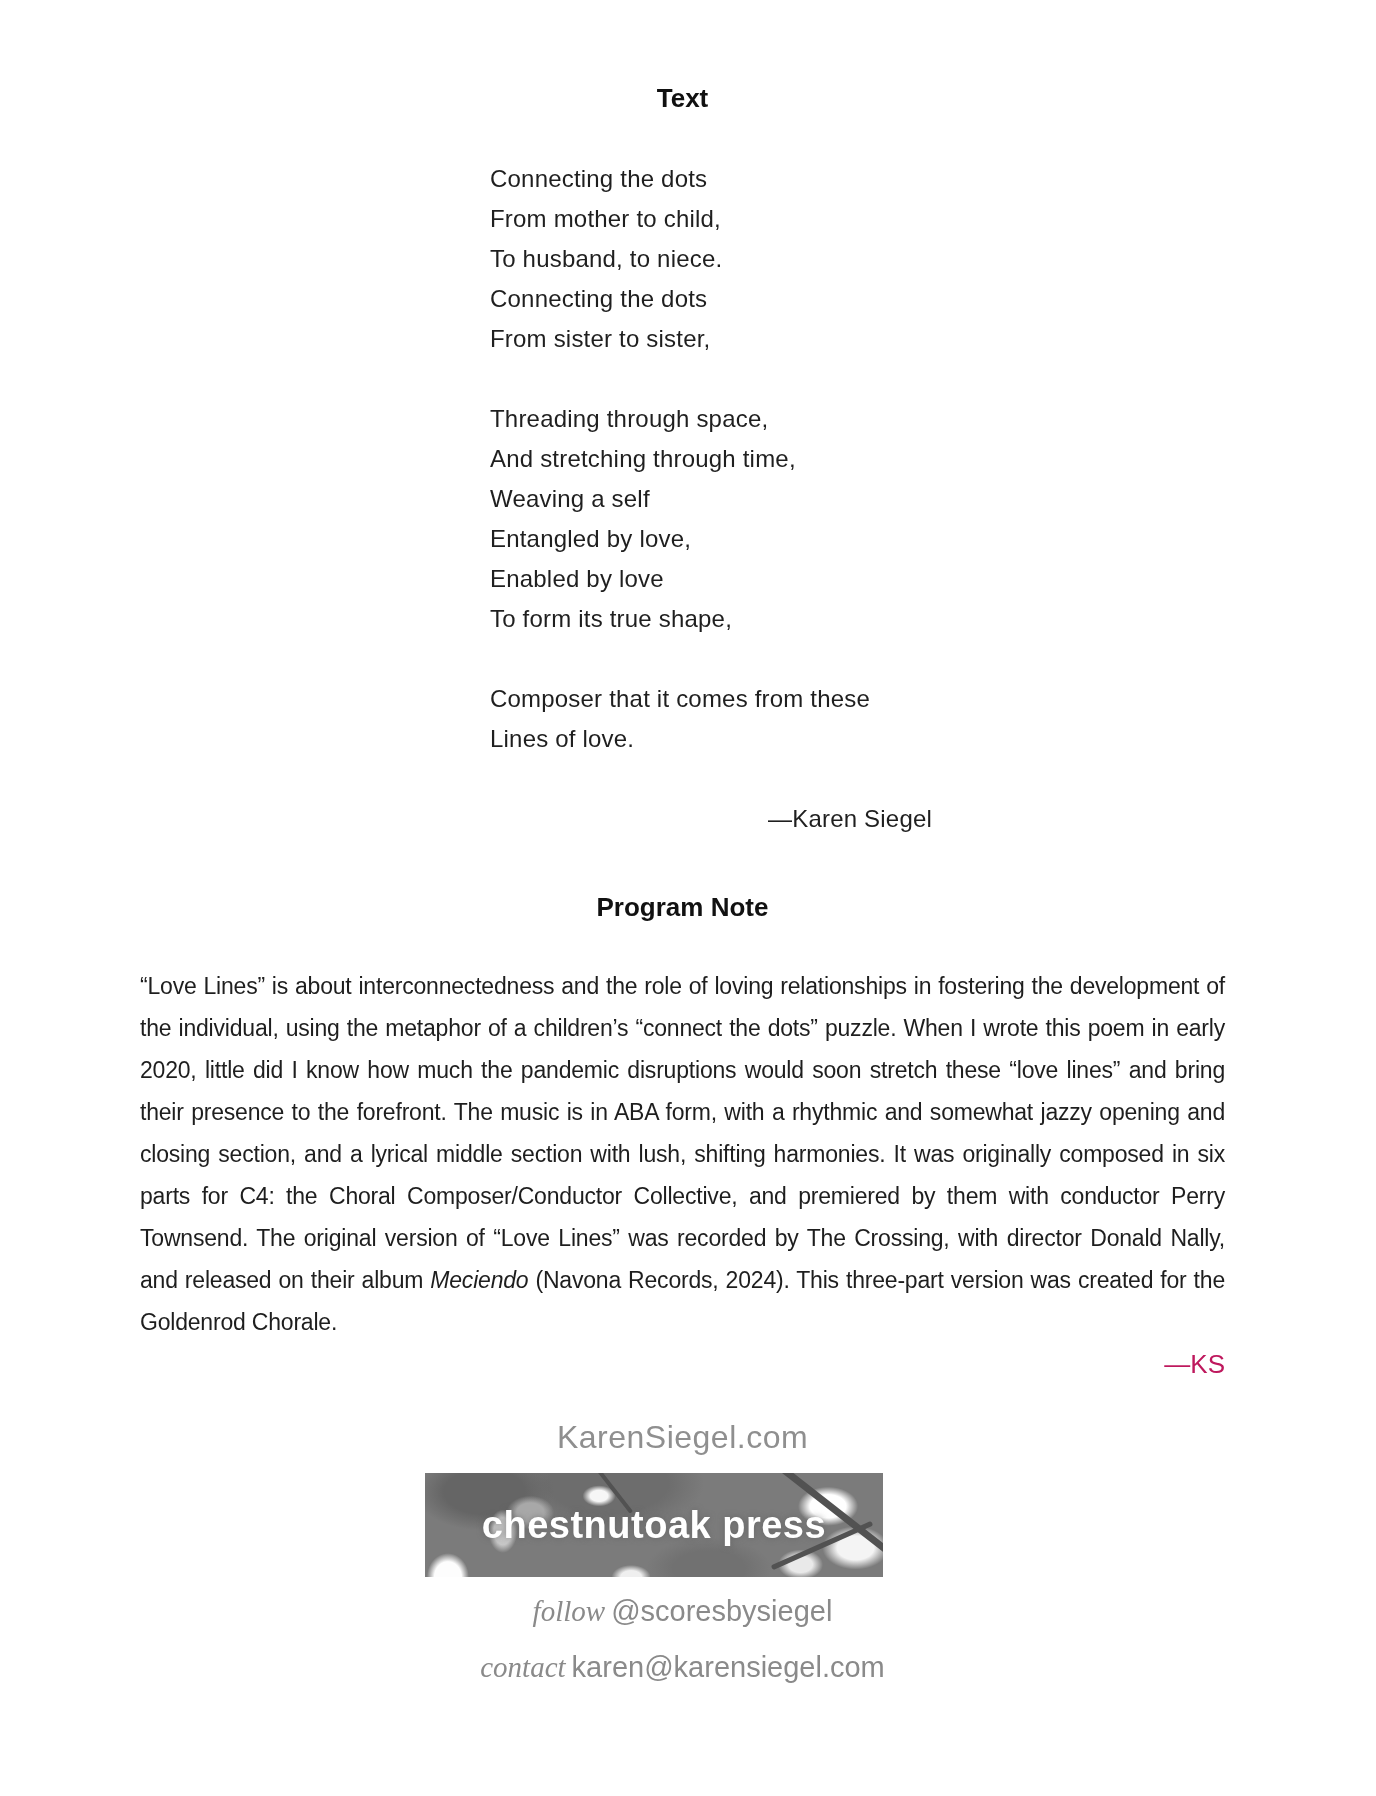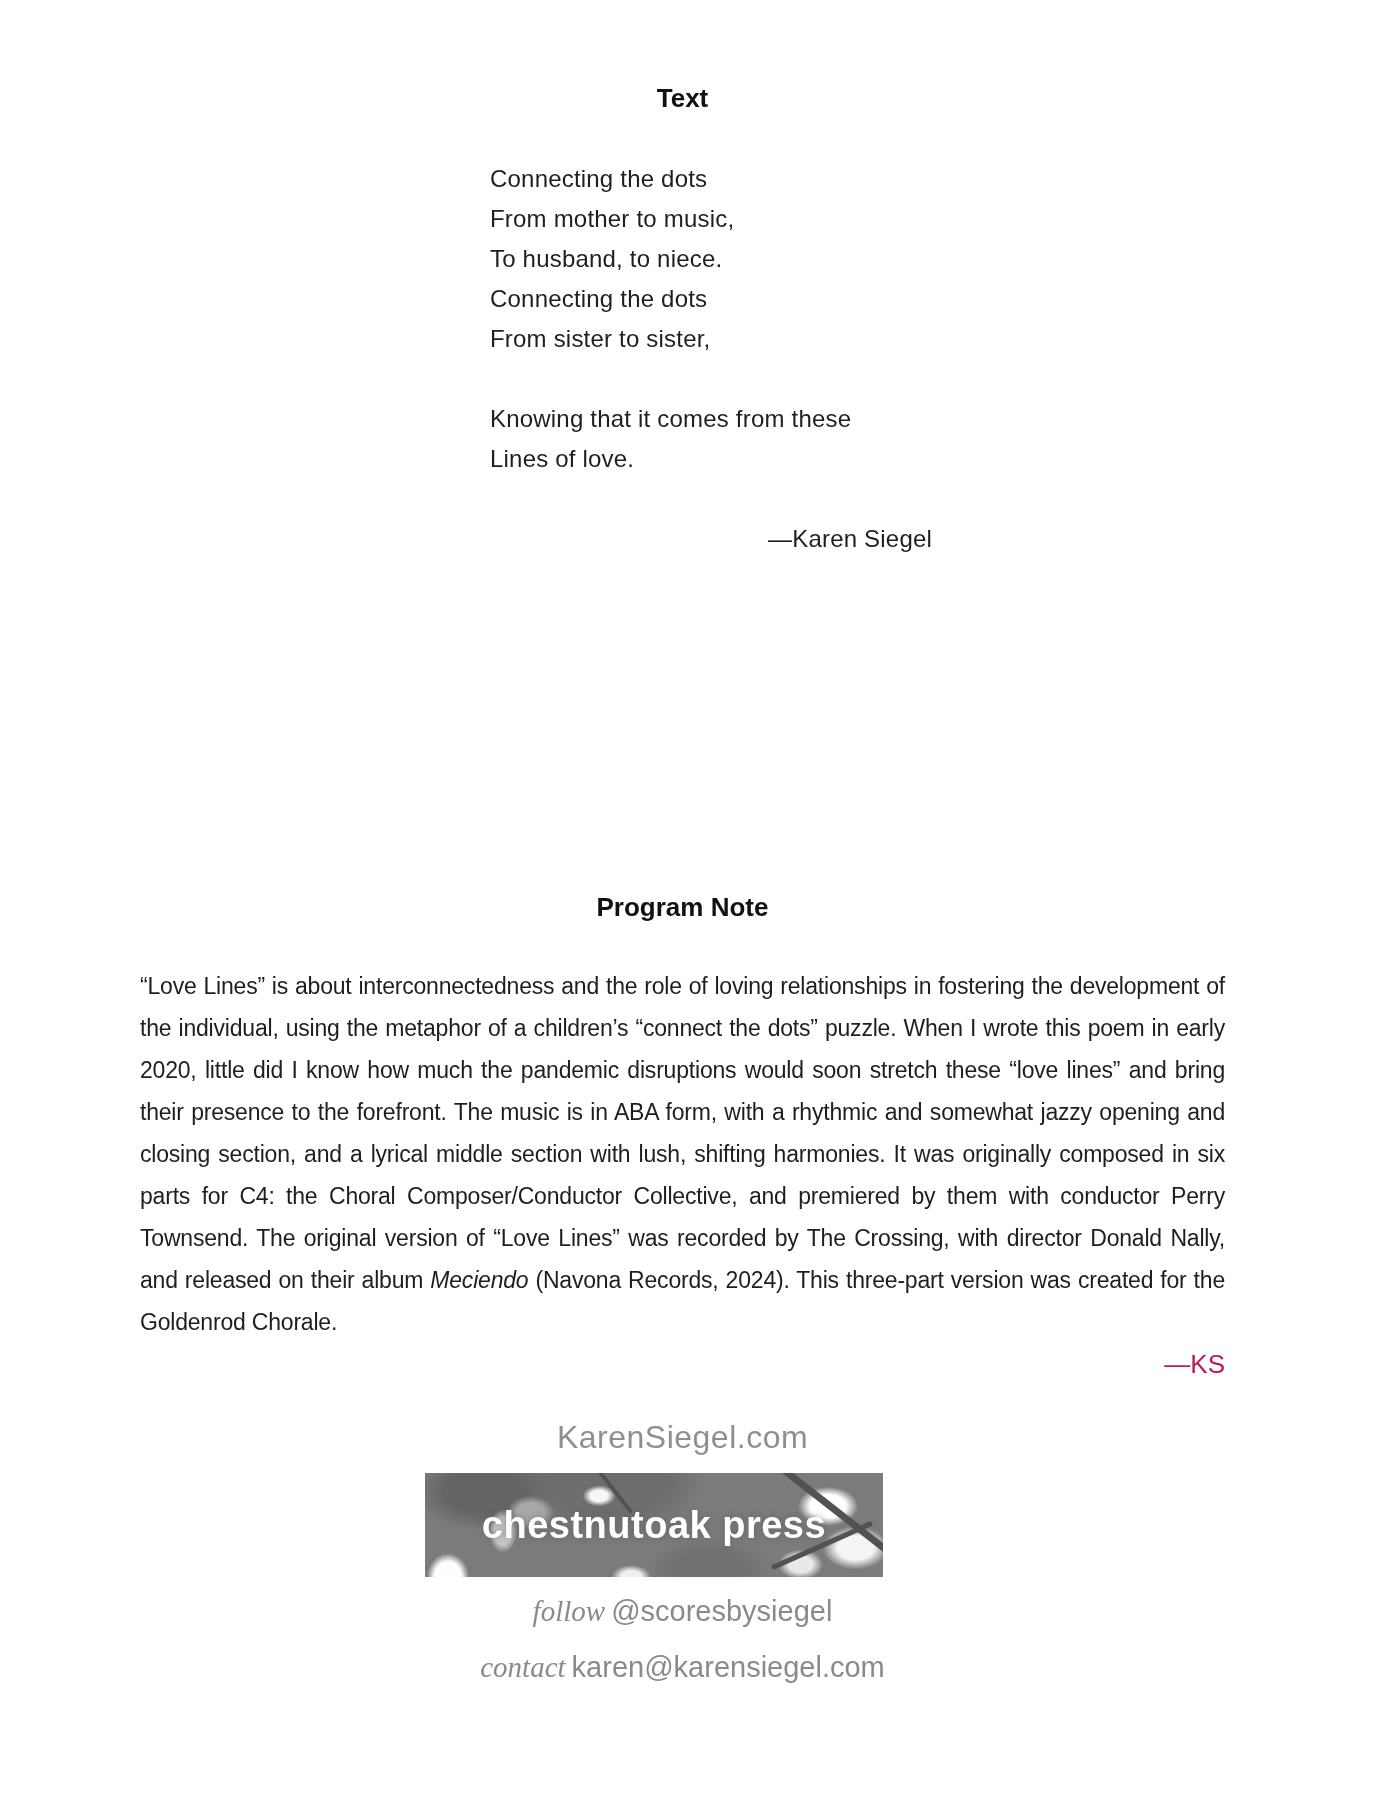--- a/index.html
+++ b/index.html
@@ -91,27 +91,35 @@
 </head>
 <body>
 
 <div class="page">
 
   <div class="section-title title-text">Text</div>
 
   <div class="poem">
     <div class="stanza">
       <div class="poem-line">Connecting the dots</div>
-      <div class="poem-line">From mother to music,</div>
+      <div class="poem-line">From mother to child,</div>
       <div class="poem-line">To husband, to niece.</div>
       <div class="poem-line">Connecting the dots</div>
       <div class="poem-line">From sister to sister,</div>
     </div>
     <div class="stanza">
-      <div class="poem-line">Knowing that it comes from these</div>
+      <div class="poem-line">Threading through space,</div>
+      <div class="poem-line">And stretching through time,</div>
+      <div class="poem-line">Weaving a self</div>
+      <div class="poem-line">Entangled by love,</div>
+      <div class="poem-line">Enabled by love</div>
+      <div class="poem-line">To form its true shape,</div>
+    </div>
+    <div class="stanza">
+      <div class="poem-line">Composer that it comes from these</div>
       <div class="poem-line">Lines of love.</div>
     </div>
     <div class="poem-attribution">—Karen Siegel</div>
   </div>
 
   <div class="section-title title-program">Program Note</div>
 
   <div class="program-block">
     <div class="program-body"><span>“Love Lines” is about interconnectedness and the role of loving relationships in fostering the development of the individual, using the metaphor of a children’s “connect the dots” puzzle.  When I wrote this poem in early 2020, little did I know how much the pandemic disruptions would soon stretch these “love lines” and bring their presence to the forefront.  The music is in ABA form, with a rhythmic and somewhat jazzy opening and closing section, and a lyrical middle section with lush, shifting harmonies.  It was originally composed in six parts for C4: the Choral Composer/Conductor Collective, and premiered by them with conductor Perry Townsend.  The original version of “Love Lines” was recorded by The Crossing, with director Donald Nally, and released on their album </span><span class="italic">Meciendo</span><span> (Navona Records, 2024).  This three-part version was created for the Goldenrod Chorale.</span></div>
     <div class="program-attribution">—KS</div>

